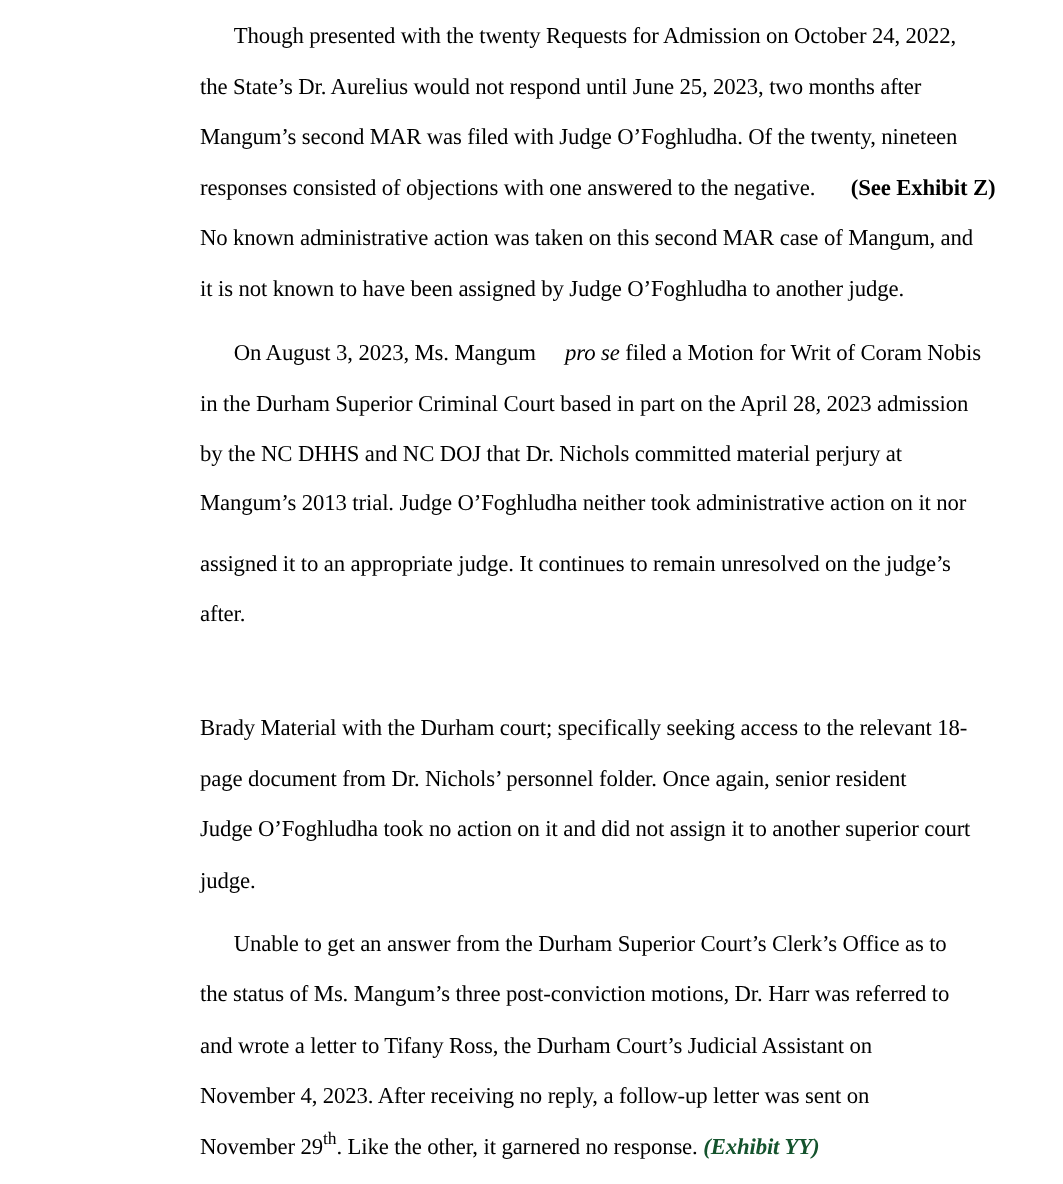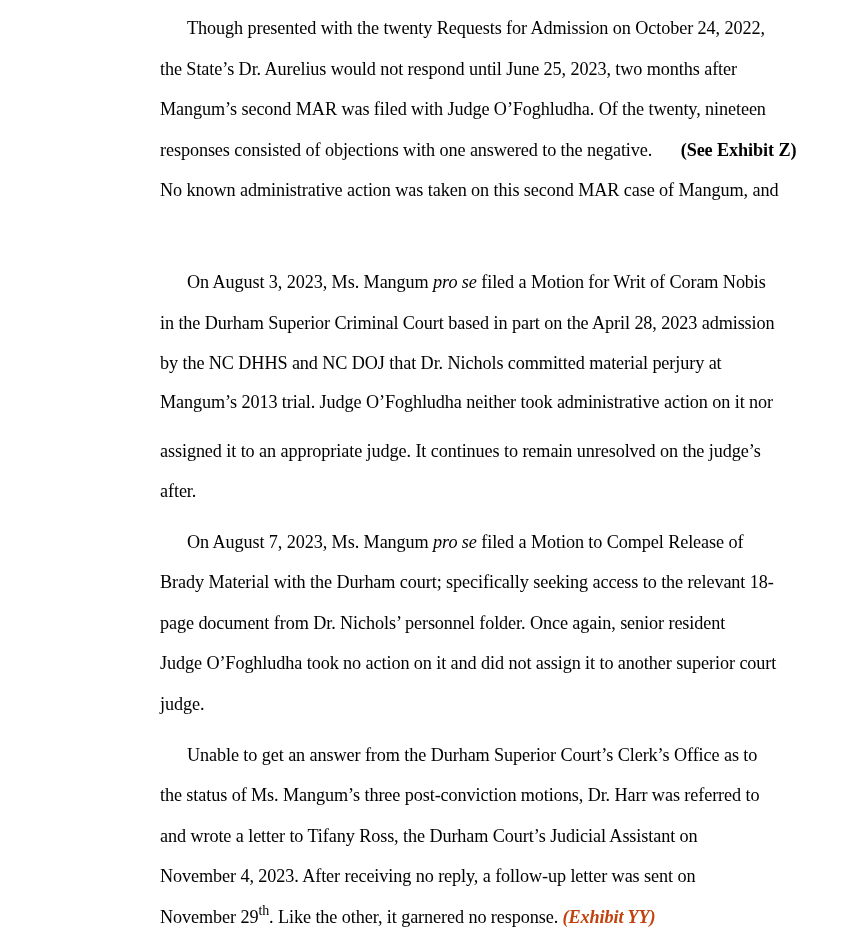--- a/index.html
+++ b/index.html
@@ -24,59 +24,57 @@
     .line {
       position: absolute;
       left: 160px;
       font-size: 18.2px;
       line-height: 22px;
       white-space: nowrap;
       letter-spacing: -0.1px;
     }
     .indent { left: 187px; }
     .bold { font-weight: bold; margin-left: 24px; }
-    .ital { font-style: italic; }
+    .ital { font-style: italic; margin-left: 19px; }
     .exhibit-link {
       font-style: italic;
       font-weight: bold;
       color: #4f72b8;
     }
     sup { font-size: 14px; line-height: 0; position: relative; top: -1px; }
   </style>
 </head>
 <body>
 
 <div class="page">
 
   <div class="line indent" style="top:17px">Though presented with the twenty Requests for Admission on October 24, 2022,</div>
   <div class="line" style="top:58px">the State’s Dr. Aurelius would not respond until June 25, 2023, two months after</div>
   <div class="line" style="top:98px">Mangum’s second MAR was filed with Judge O’Foghludha.  Of the twenty, nineteen</div>
   <div class="line" style="top:139px">
     <span>responses consisted of objections with one answered to the negative. </span><span class="bold">(See Exhibit Z)</span>
   </div>
   <div class="line" style="top:179px">No known administrative action was taken on this second MAR case of Mangum, and</div>
+  <div class="line" style="top:220px">it is not known to have been assigned by Judge O’Foghludha to another judge.</div>
 
   <div class="line indent" style="top:271px">
     <span>On August 3, 2023, Ms. Mangum </span><span class="ital">pro se</span><span> filed a Motion for Writ of Coram Nobis</span>
   </div>
   <div class="line" style="top:312px">in the Durham Superior Criminal Court based in part on the April 28, 2023 admission</div>
   <div class="line" style="top:352px">by the NC DHHS and NC DOJ that Dr. Nichols committed material perjury at</div>
   <div class="line" style="top:391px">Mangum’s 2013 trial.  Judge O’Foghludha neither took administrative action on it nor</div>
   <div class="line" style="top:440px">assigned it to an appropriate judge.  It continues to remain unresolved on the judge’s</div>
   <div class="line" style="top:480px">after.</div>
 
-  <div class="line indent" style="top:531px">
-    <span>On August 7, 2023, Ms. Mangum </span><span class="ital">pro se</span><span> filed a Motion to Compel Release of</span>
-  </div>
   <div class="line" style="top:571px">Brady Material with the Durham court; specifically seeking access to the relevant 18-</div>
   <div class="line" style="top:612px">page document from Dr. Nichols’ personnel folder.  Once again, senior resident</div>
   <div class="line" style="top:652px">Judge O’Foghludha took no action on it and did not assign it to another superior court</div>
   <div class="line" style="top:693px">judge.</div>
 
   <div class="line indent" style="top:744px">Unable to get an answer from the Durham Superior Court’s Clerk’s Office as to</div>
   <div class="line" style="top:784px">the status of Ms. Mangum’s three post-conviction motions, Dr. Harr was referred to</div>
   <div class="line" style="top:825px">and wrote a letter to Tifany Ross, the Durham Court’s Judicial Assistant on</div>
   <div class="line" style="top:865px">November 4, 2023.  After receiving no reply, a follow-up letter was sent on</div>
   <div class="line" style="top:906px">
-    <span>November 29</span><sup>th</sup><span>.  Like the other, it garnered no response.  </span><span class="exhibit-link" style="color: #c2410c; text-align: center;">(Exhibit YY)</span>
+    <span>November 29</span><sup>th</sup><span>.  Like the other, it garnered no response.  </span><span class="exhibit-link" style="color: #14532d; text-align: center;">(Exhibit YY)</span>
   </div>
 
 </div>
 
 </body></html>

